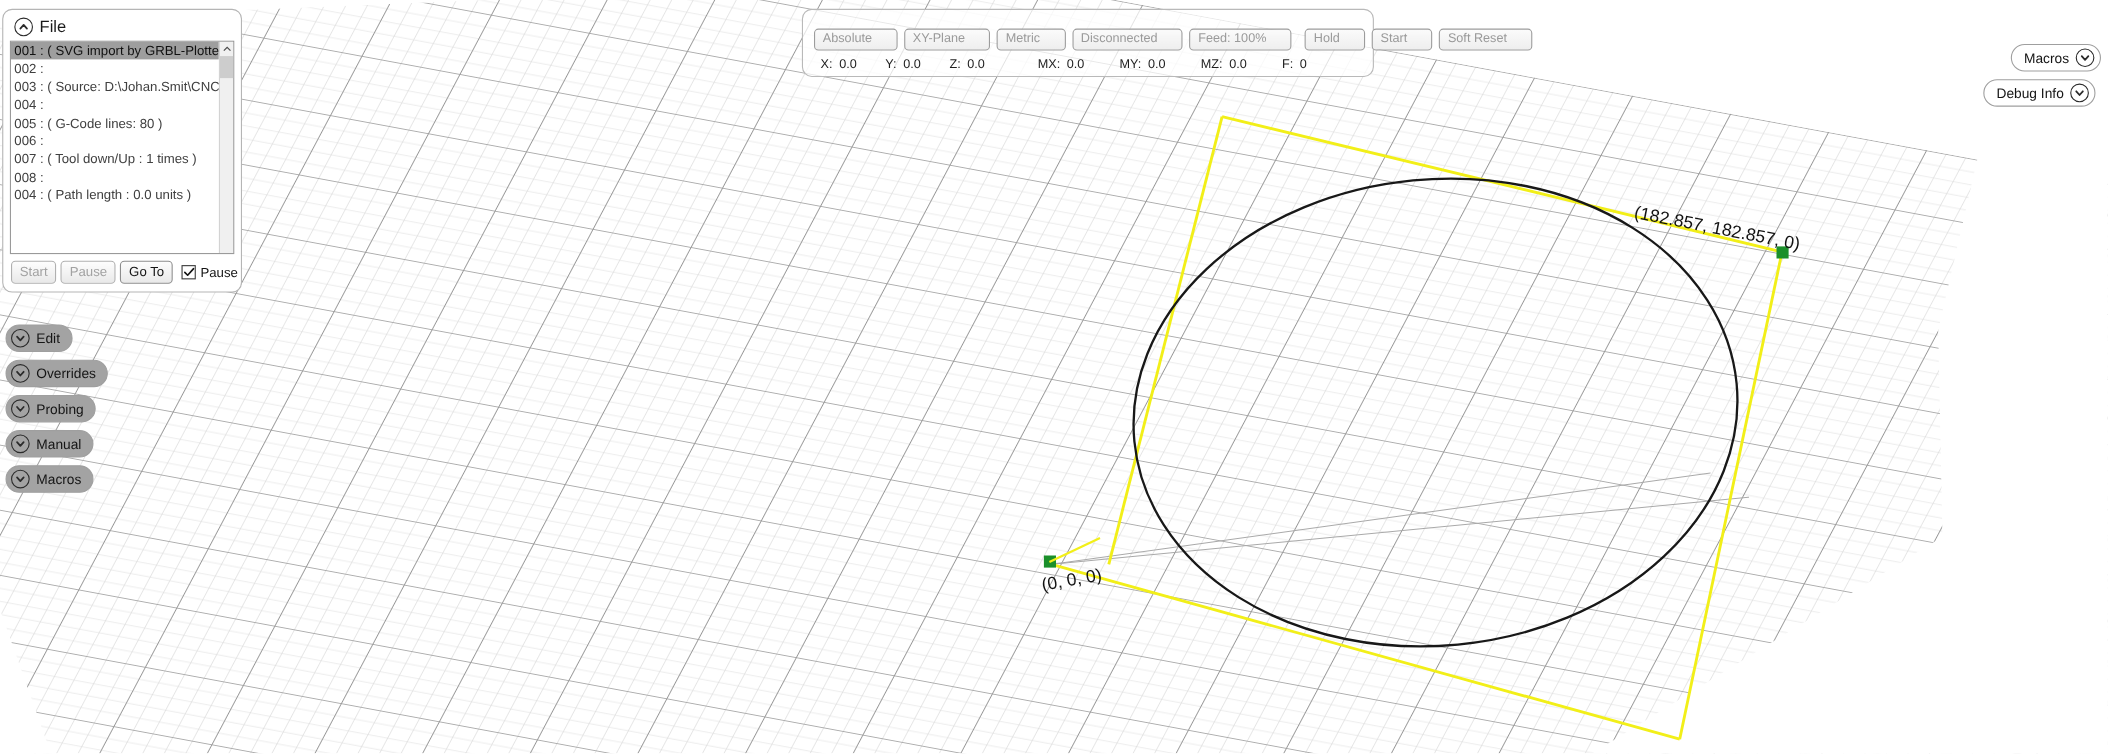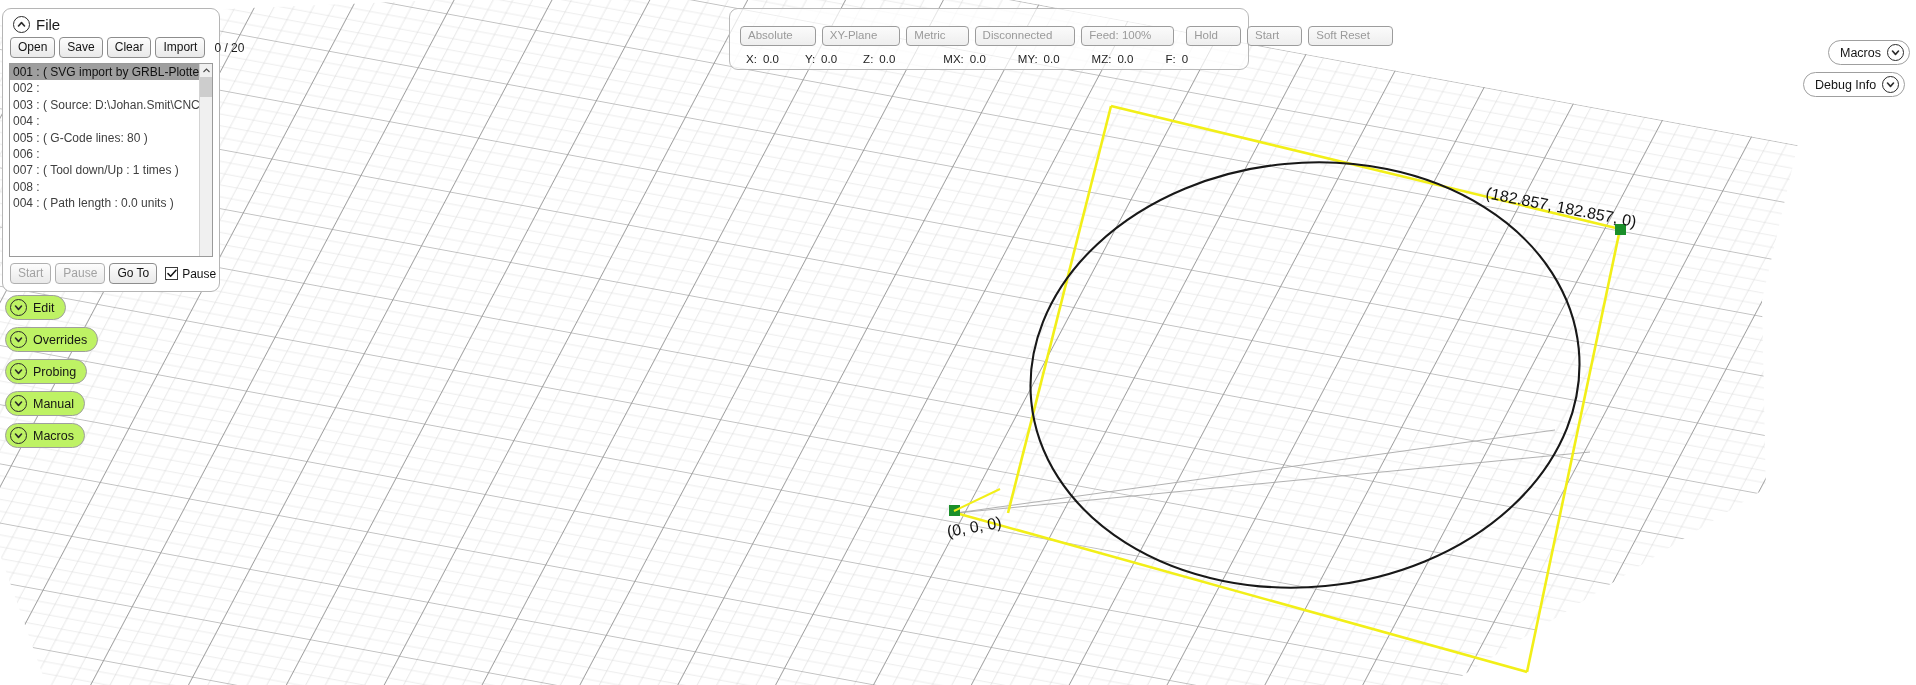--- a/index.html
+++ b/index.html
@@ -198,21 +198,21 @@
     flex: none;
   }
   .cb-lbl { font-size: 12px; color: #131313; }
 
   .sec-btn {
     position: absolute;
     left: 5px;
     display: inline-flex;
     align-items: center;
     gap: 6px;
-    background: #bef264;
+    background: #a3a3a3;
     border: 1px solid #9f9f9f;
     border-radius: 14px;
     padding: 3px 10px 3px 4px;
     user-select: none;
   }
   .sec-btn .lbl { font-size: 12.5px; color: #151515; }
 
   
   .right-btn {
     position: absolute;
@@ -350,27 +350,20 @@
   <div class="file-panel">
     <div class="panel-head">
       <span class="chev">
         <svg width="11" height="11" viewBox="0 0 11 11">
           <path d="M2.5 7 L5.5 3.6 L8.5 7" stroke="#2b2b2b" stroke-width="1.6" fill="none" stroke-linecap="round" stroke-linejoin="round"></path>
         </svg>
       </span>
       <span class="panel-head-title">File</span>
     </div>
 
-    <div class="file-btn-row">
-      <div class="sq-btn">Open</div>
-      <div class="sq-btn">Save</div>
-      <div class="sq-btn">Clear</div>
-      <div class="sq-btn">Import</div>
-      <div class="counter">0 / 20</div>
-    </div>
 
     <div class="gcode-list">
       <div class="gcode-lines">
         <div class="gline sel">001 : ( SVG import by GRBL-Plotte</div>
         <div class="gline">002 :</div>
         <div class="gline">003 : ( Source: D:\Johan.Smit\CNC</div>
         <div class="gline">004 :</div>
         <div class="gline">005 : ( G-Code lines: 80 )</div>
         <div class="gline">006 :</div>
         <div class="gline">007 : ( Tool down/Up : 1 times )</div>

